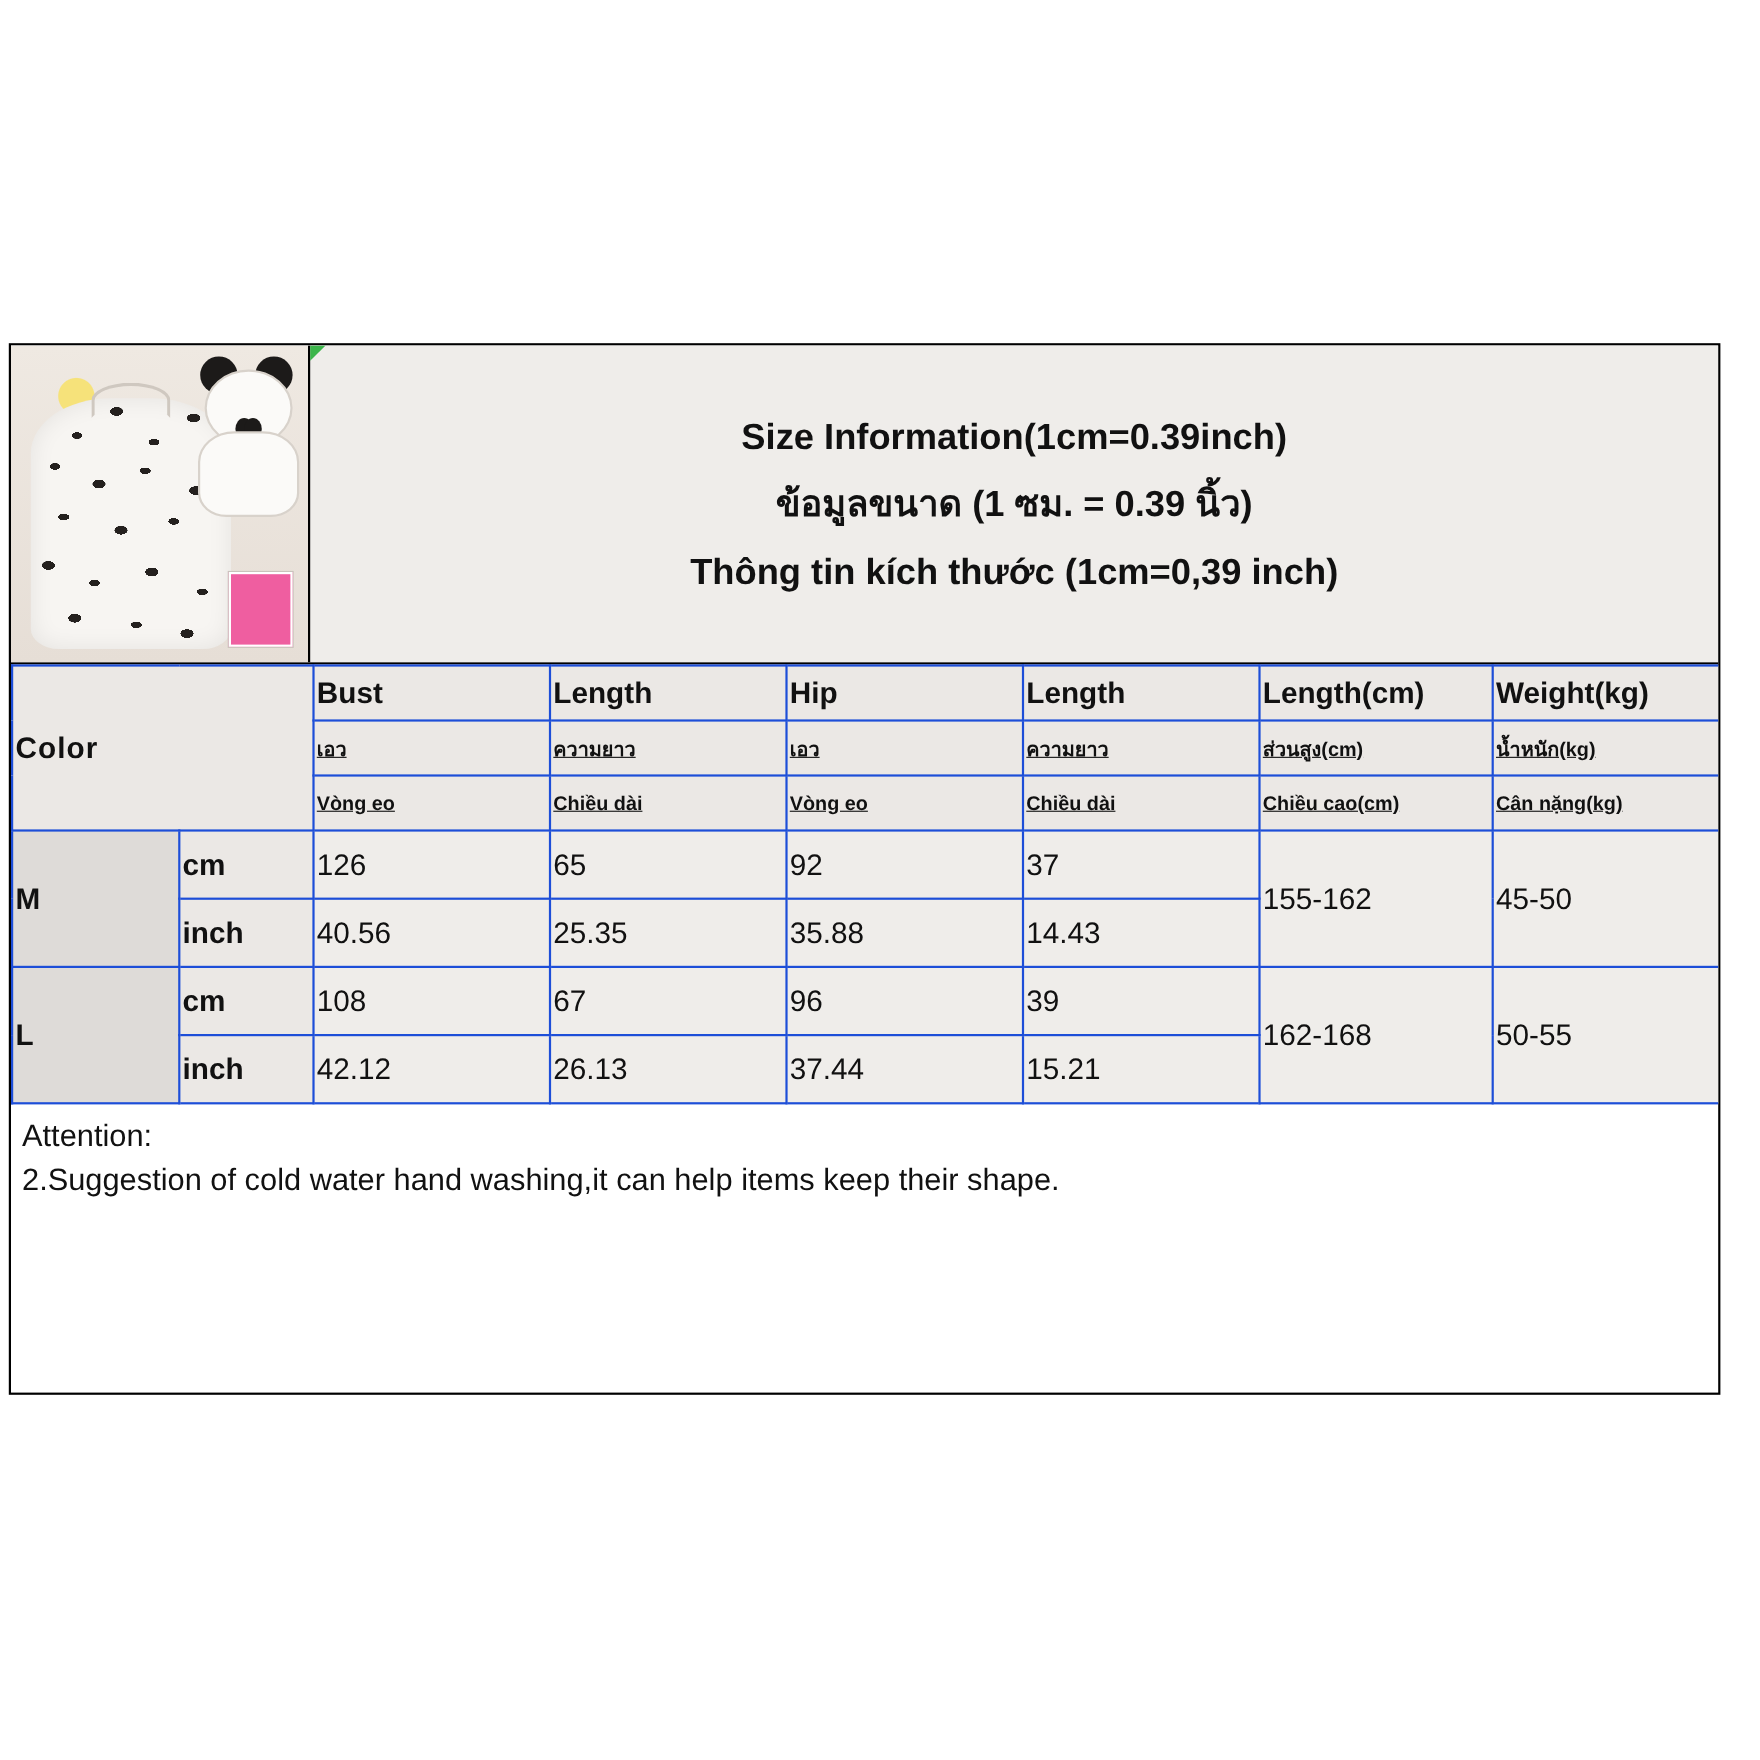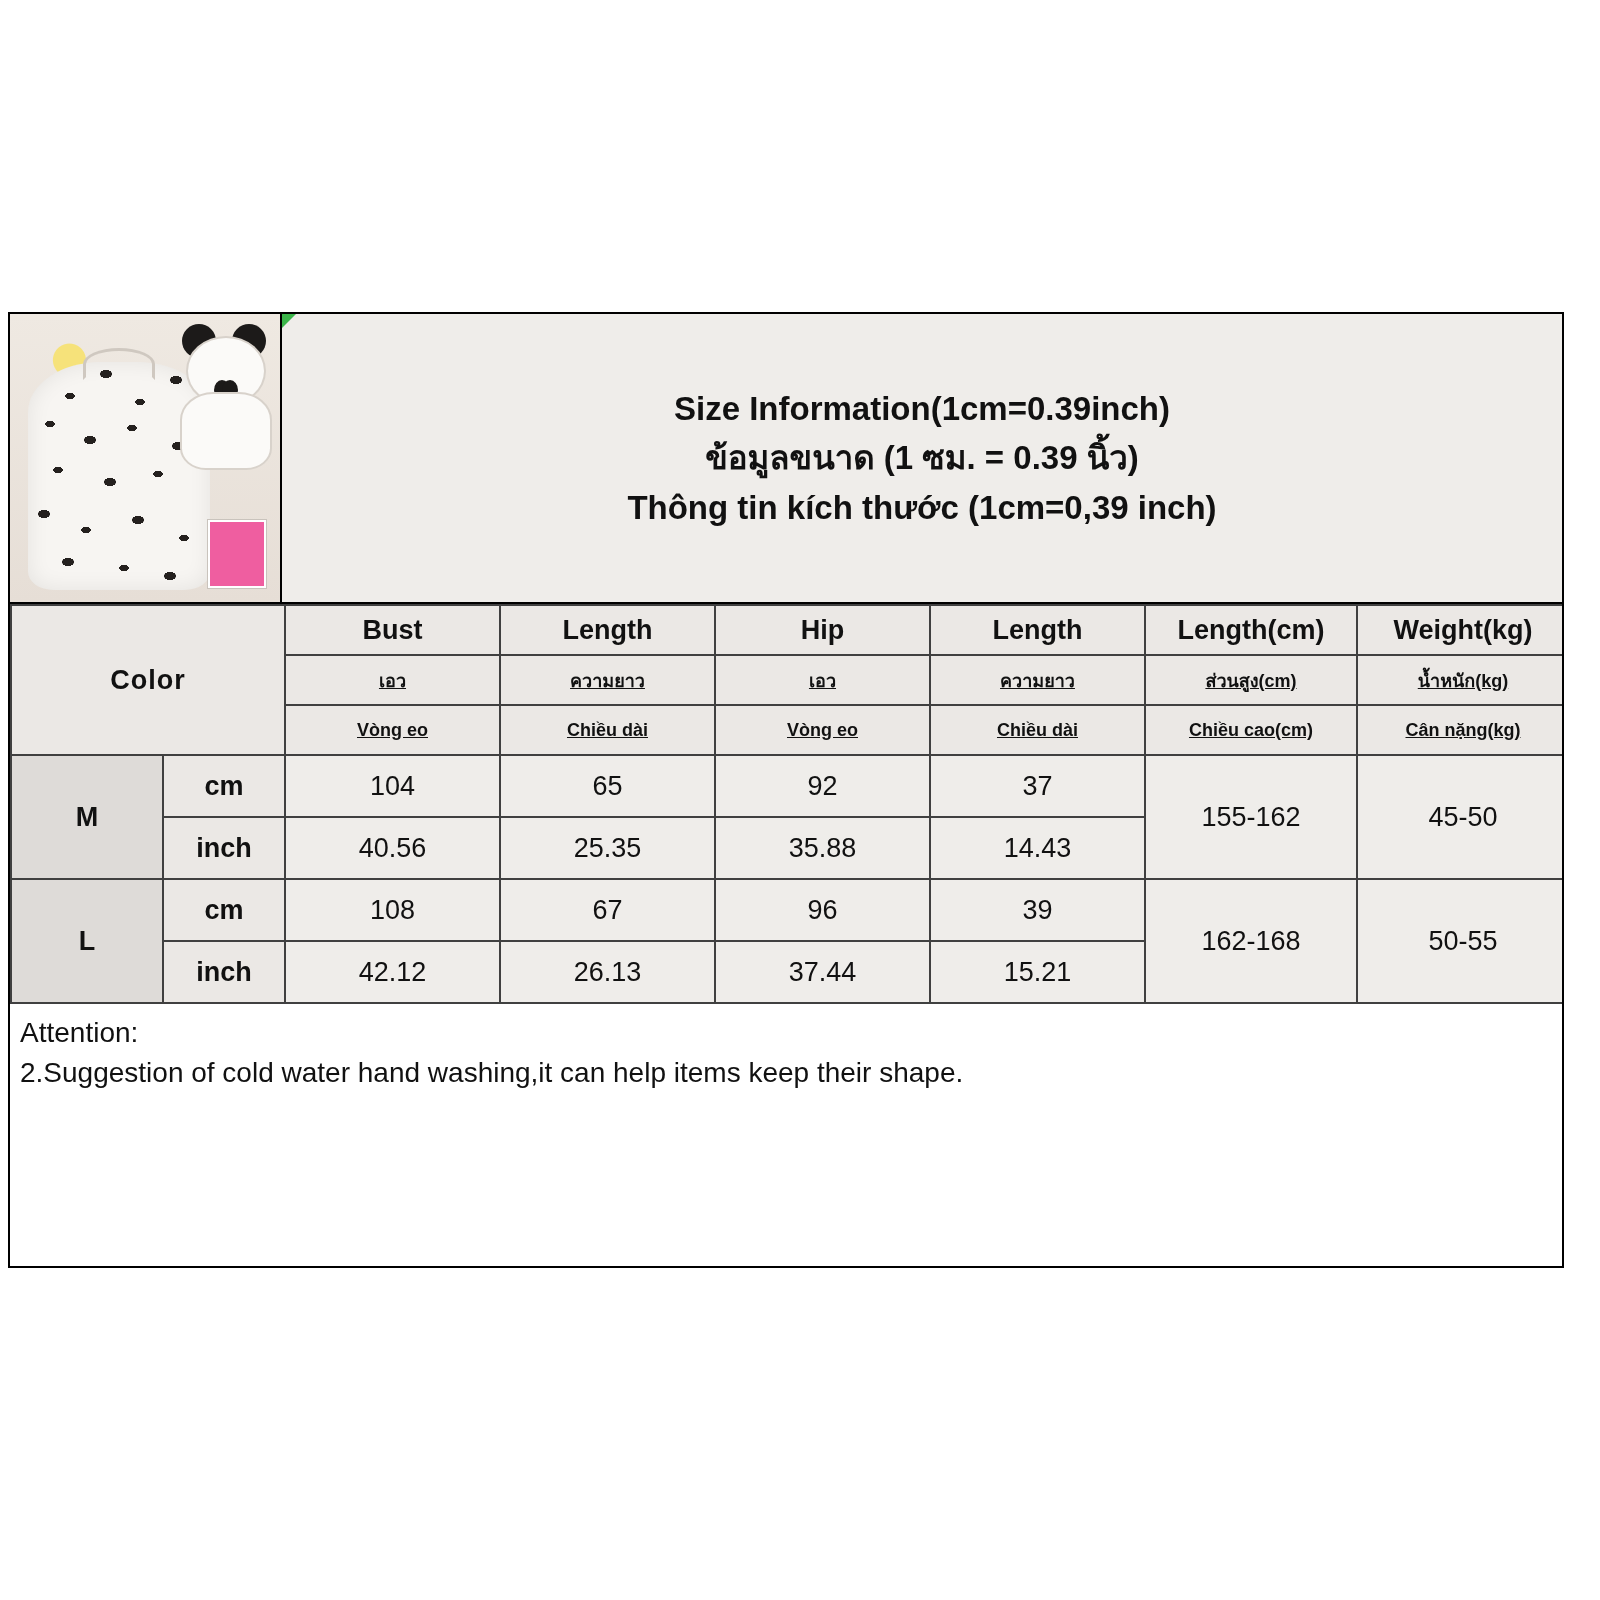--- a/index.html
+++ b/index.html
@@ -161,41 +161,41 @@
     border-top: 14px solid #3bb54a;
     border-right: 14px solid transparent;
   }
   .title-cell {
     flex: 1;
     background: #efedea;
     display: flex;
     flex-direction: column;
     align-items: center;
     justify-content: center;
-    gap: 10px;
+    gap: 22px;
     padding: 0 20px;
     box-sizing: border-box;
   }
   .title-line {
     font-size: 33px;
     font-weight: bold;
     color: #111111;
     text-align: center;
     line-height: 1.2;
     white-space: nowrap;
   }
   
   table.sizes {
     width: 100%;
     border-collapse: collapse;
     table-layout: fixed;
   }
   table.sizes td, table.sizes th {
-    border: 2px solid #404040;
-    text-align: center;
+    border: 2px solid #1d4ed8;
+    text-align: left;
     vertical-align: middle;
     font-size: 27px;
     color: #111111;
     padding: 4px 2px;
     box-sizing: border-box;
   }
   .hdr { background: #ebe8e5; font-weight: bold; height: 50px; }
   .hdr.small { font-size: 18px; text-decoration: underline; }
   .size-label {
     background: #ebe8e5;
@@ -294,21 +294,21 @@
           <td class="hdr small">Chiều dài</td>
           <td class="hdr small">Vòng eo</td>
           <td class="hdr small">Chiều dài</td>
           <td class="hdr small">Chiều cao(cm)</td>
           <td class="hdr small">Cân nặng(kg)</td>
         </tr>
 
         <tr>
           <td class="row-size" rowspan="2">M</td>
           <td class="row-unit">cm</td>
-          <td class="val">104</td>
+          <td class="val">126</td>
           <td class="val">65</td>
           <td class="val">92</td>
           <td class="val">37</td>
           <td class="val span" rowspan="2">155-162</td>
           <td class="val span" rowspan="2">45-50</td>
         </tr>
         <tr>
           <td class="row-unit">inch</td>
           <td class="val">40.56</td>
           <td class="val">25.35</td>

